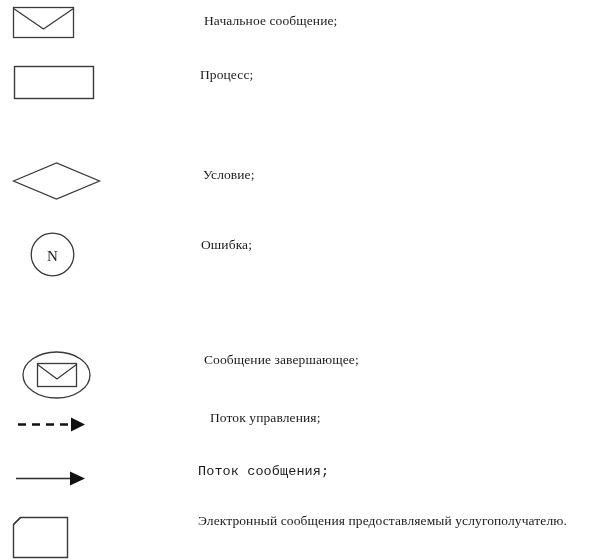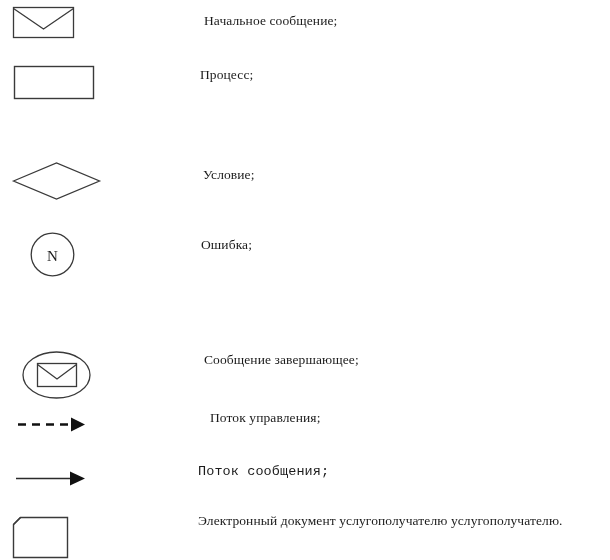--- a/index.html
+++ b/index.html
@@ -112,16 +112,16 @@
       <polygon points="70,15.5 85,22.5 70,29.5" fill="#111111"></polygon>
     </svg>
     <div class="label" style="left:198px; top:8px;">Поток сообщения;</div>
   </div>
 
   <div class="row" id="row-9">
     <svg class="symbol" width="200" height="56" viewBox="0 0 200 56">
       <path d="M20.5,13.5 L67.5,13.5 L67.5,53.5 L13.5,53.5 L13.5,20.5 Z" fill="#ffffff" stroke="#3a3a3a" stroke-width="1.4" stroke-linejoin="miter"></path>
       <path d="M20.5,13.5 L13.5,20.5" fill="none" stroke="#3a3a3a" stroke-width="1.4"></path>
     </svg>
-    <div class="label" style="left:198px; top:9px;">Электронный документ услугополучателю услугополучателю.</div>
+    <div class="label" style="left:198px; top:9px;">Электронный сообщения предоставляемый услугополучателю.</div>
   </div>
 
 </div>
 
 </body></html>

